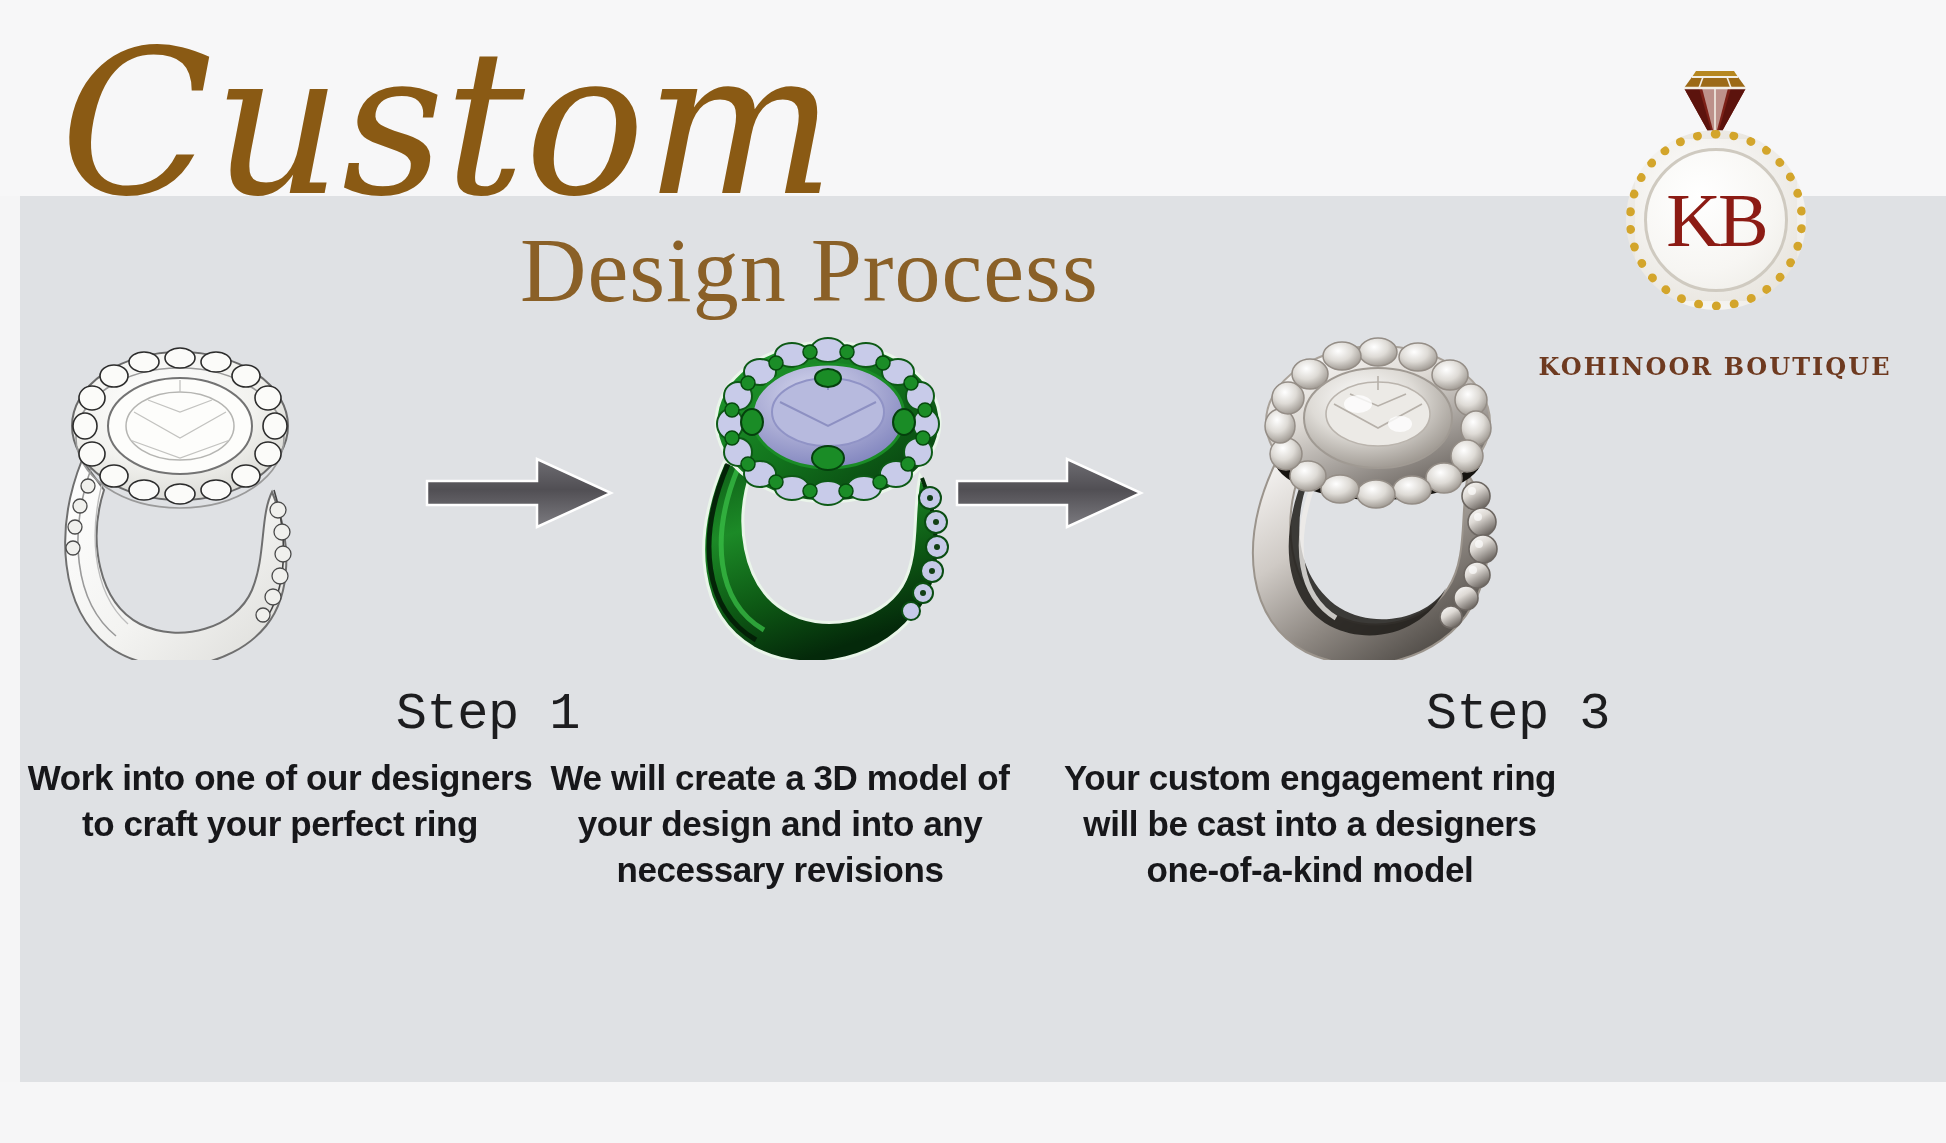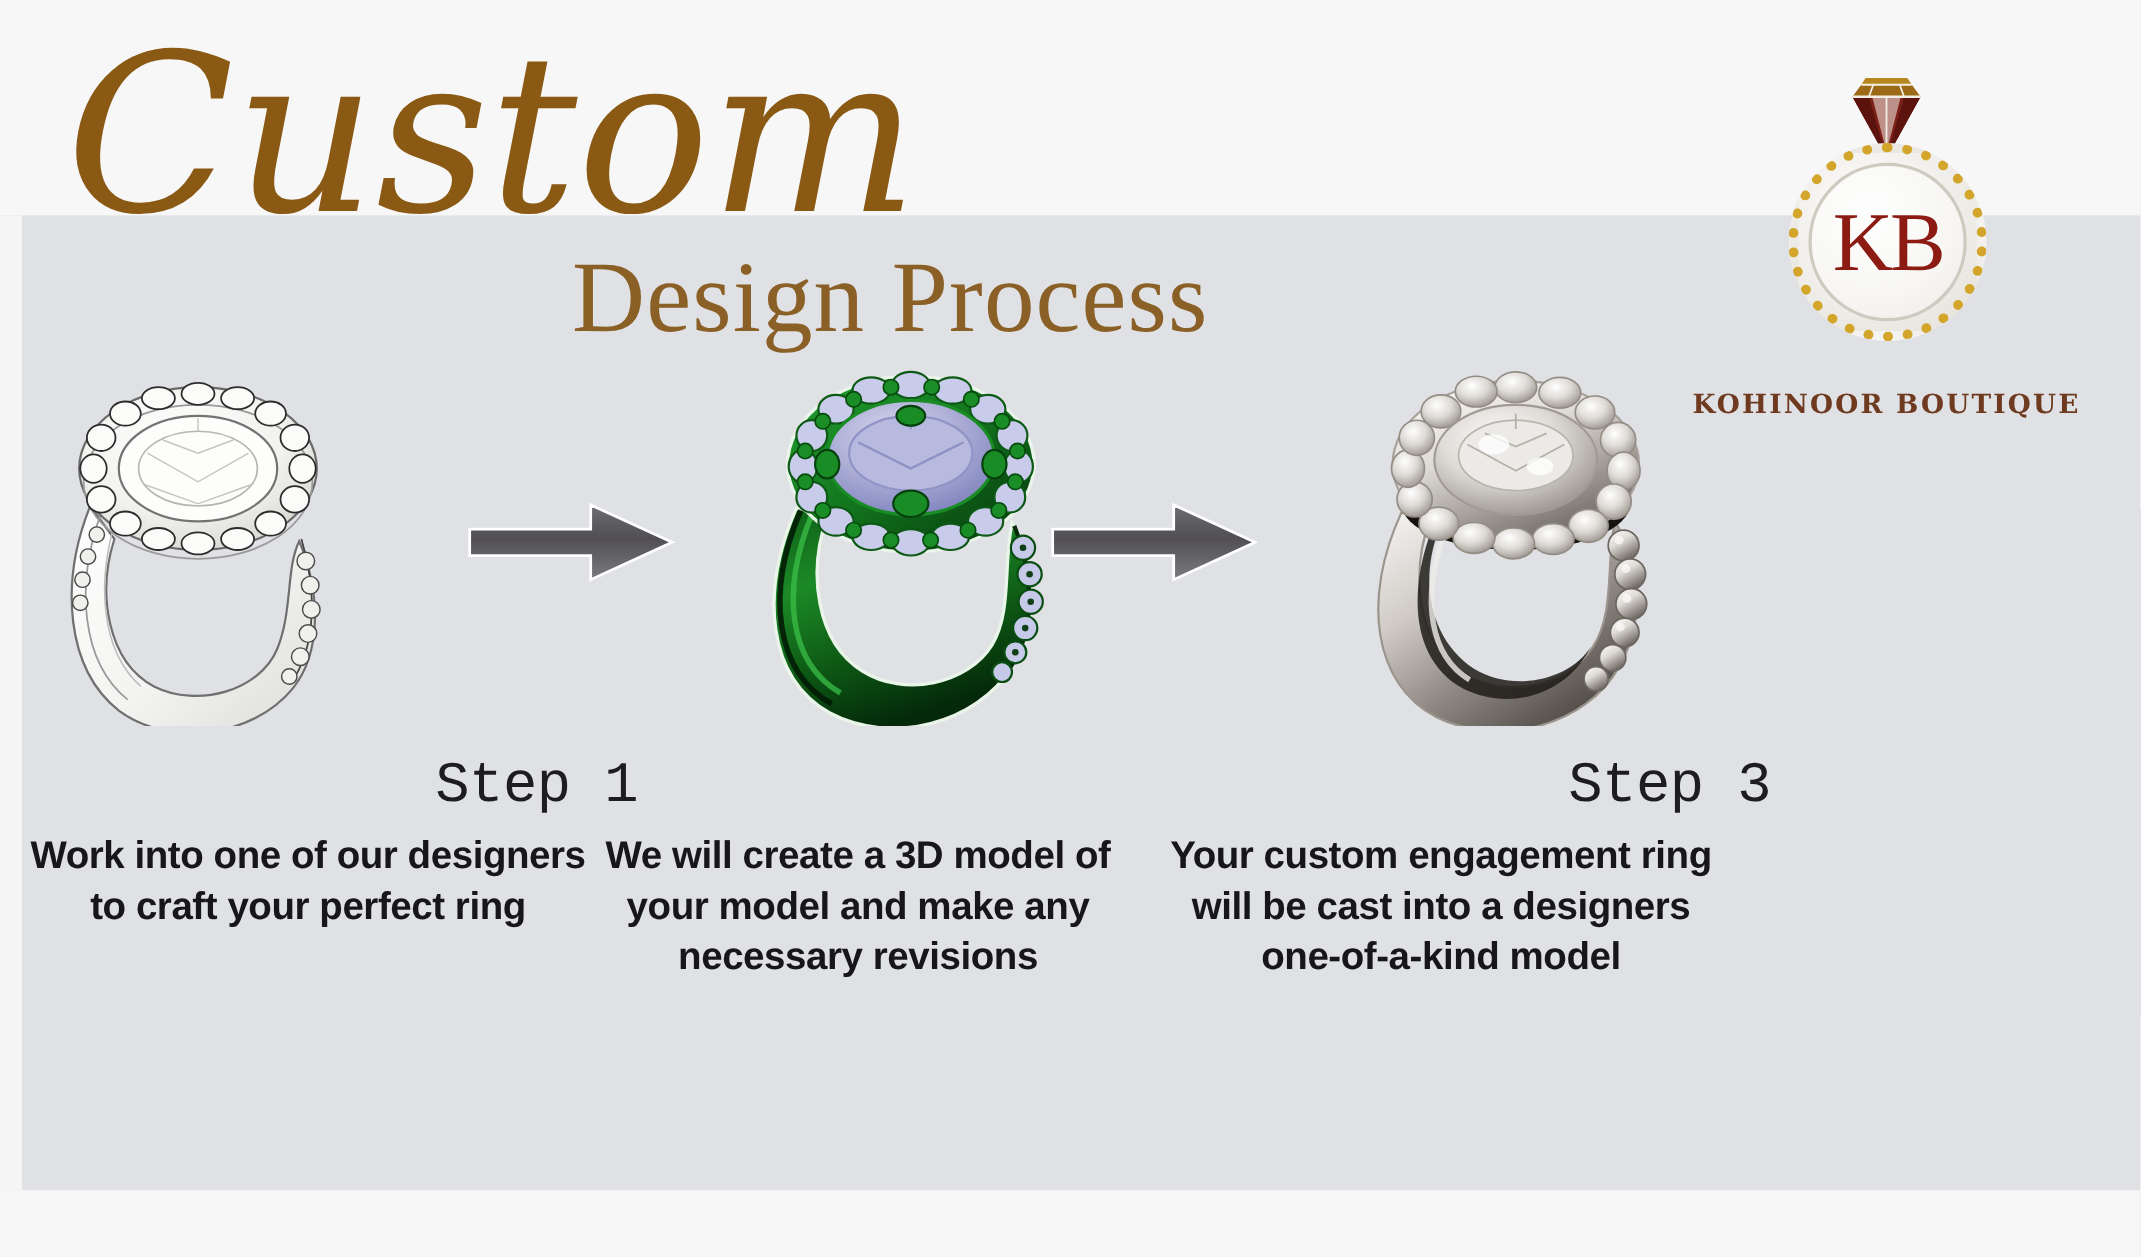--- a/index.html
+++ b/index.html
@@ -374,21 +374,21 @@
         <g fill="#1a8c26" stroke="#05400d" stroke-width="2">
           <ellipse cx="148" cy="128" rx="16" ry="12"></ellipse>
           <ellipse cx="148" cy="48" rx="13" ry="9"></ellipse>
           <ellipse cx="72" cy="92" rx="11" ry="13"></ellipse>
           <ellipse cx="224" cy="92" rx="11" ry="13"></ellipse>
         </g>
       </svg>
     </div>
     <div class="step-desc">
       <span>We will create a 3D model of</span>
-      <span>your model and make any</span>
+      <span>your design and into any</span>
       <span>necessary revisions</span>
     </div>
   </div>
 
   <svg class="arrow arrow-2" viewBox="0 0 190 76">
     <defs>
       <linearGradient id="ag2" x1="0" y1="0" x2="0" y2="1">
         <stop offset="0%" stop-color="#6e6d72"></stop>
         <stop offset="45%" stop-color="#514f54"></stop>
         <stop offset="100%" stop-color="#7c7b80"></stop>

